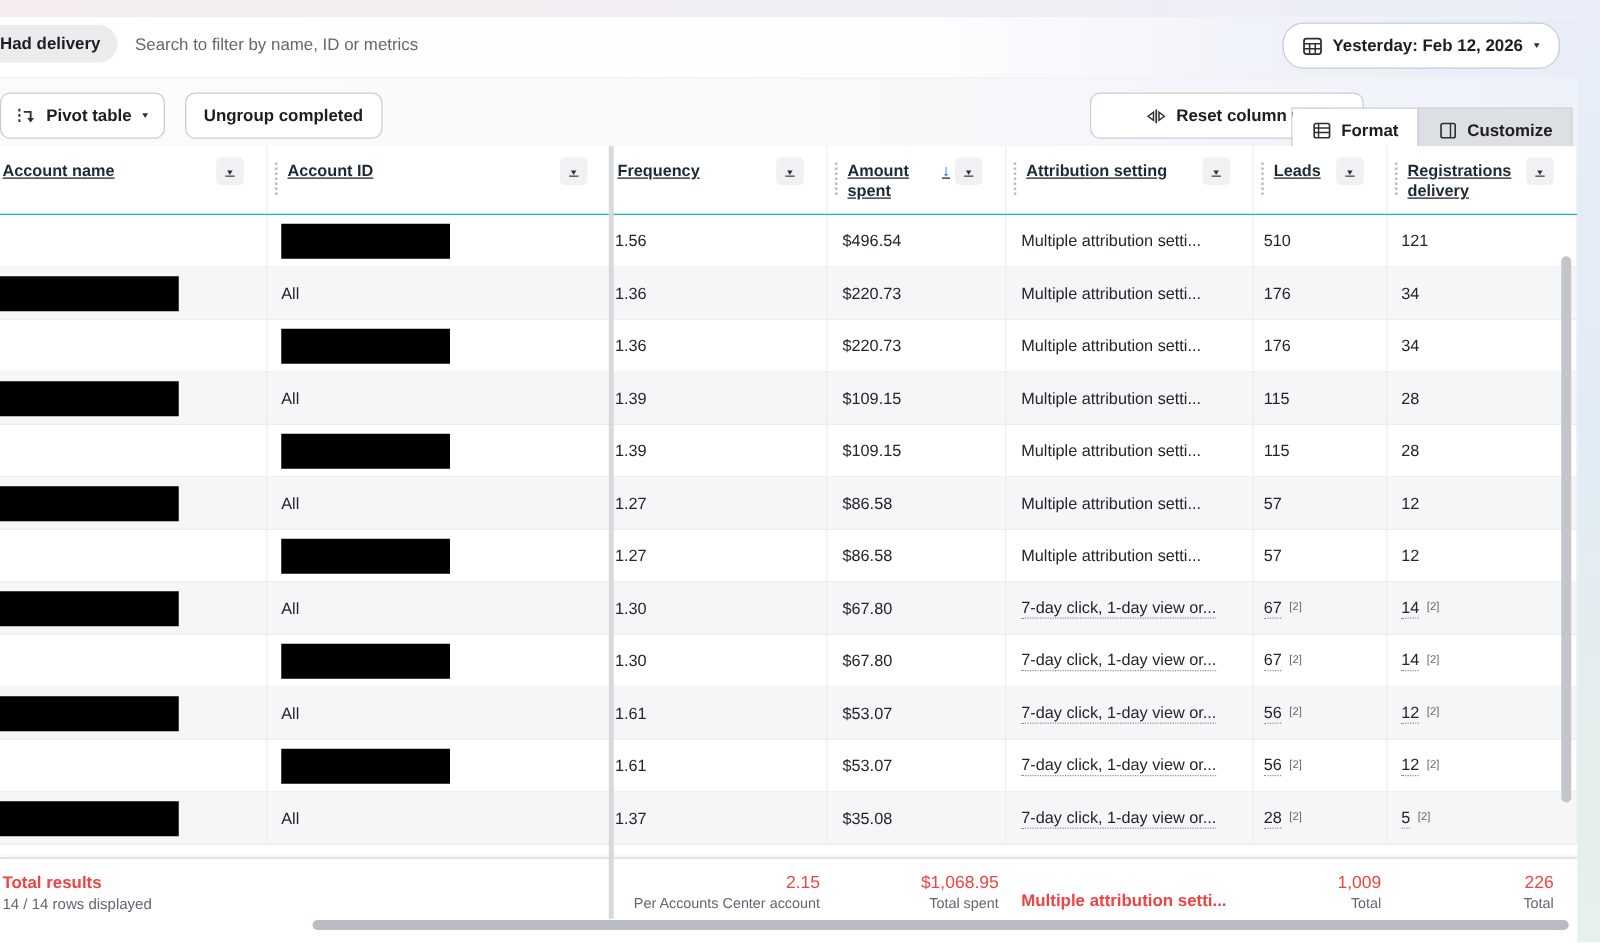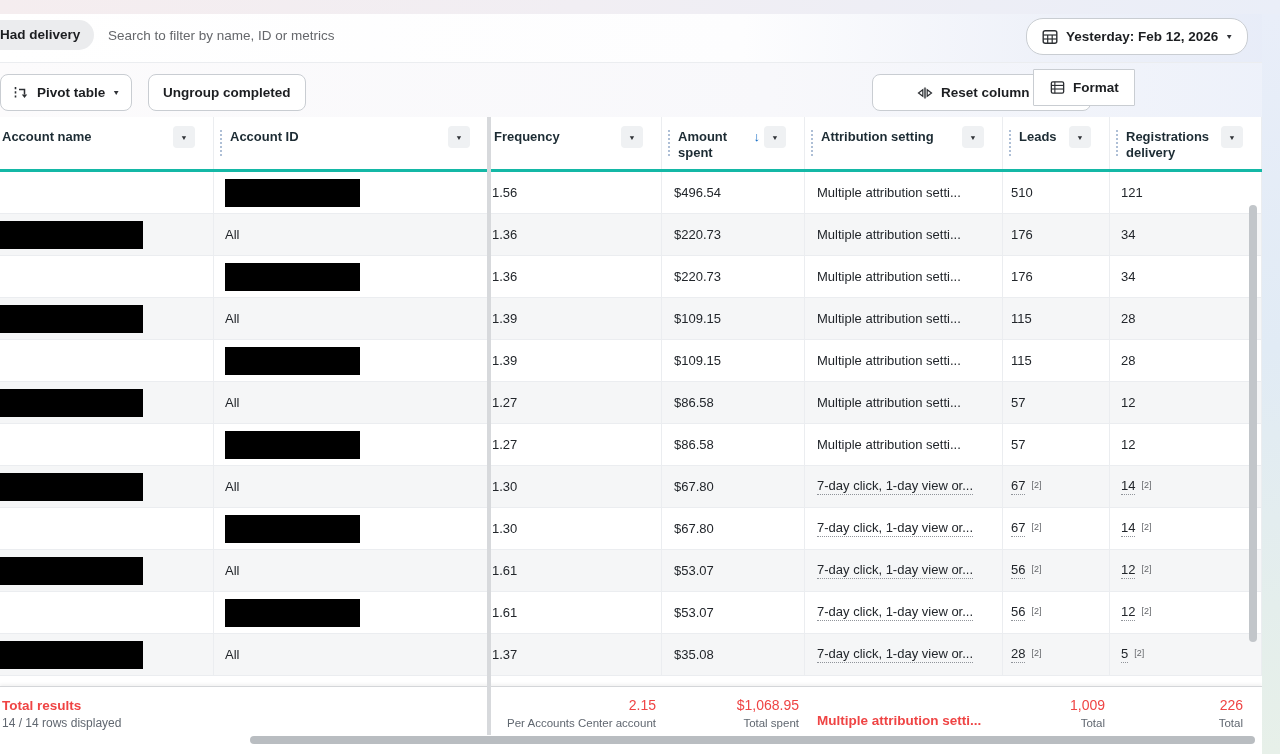--- a/index.html
+++ b/index.html
@@ -24,33 +24,33 @@
 
   .btn { display:inline-flex; align-items:center; gap:7px; background:#fff;
     border:1px solid #c9cdd2; border-radius:8px; height:37px; padding:0 14px;
     font-size:13.5px; font-weight:bold; color:#1c1e21; cursor:pointer; }
   .caret { font-size:8px; color:#2f3237; transform:scaleY(.85); }
 
   #date-btn { position:absolute; left:1026px; top:4px;border-radius:17px; }
   #pivot-btn { position:absolute; left:0; top:11px; padding:0 11px; }
   #ungroup-btn { position:absolute; left:148px; top:11px; }
   #reset-btn { position:absolute; left:872px; top:11px;padding-left:43px; }
-  #segmented { position:absolute; left:1033px; top:6px; display:flex;
+  #segmented { position:absolute; left:1033px; top:23px; display:flex;
     border:1px solid #c9cdd2; border-radius:1px; overflow:hidden; height:37px; }
   #segmented .seg { display:flex; align-items:center; gap:7px; padding:0 15px;
     font-size:13.5px; font-weight:bold; color:#1c1e21; background:#fff; border:none; cursor:pointer; }
   #segmented .seg.active { background:#dcdfe3; }
   #segmented .seg + .seg { border-left:1px solid #c9cdd2; }
   .icon-svg { flex:0 0 auto; }
 
   
   #table { left:0; top:117px; width:1262px; height:569px; background:#fff; }
   .grid-row { display:grid; grid-template-columns:214px 275px 173px 143px 198px 107px 152px; }
 
-  #thead { height:55px; border-bottom:3px solid #14b8a6; background:#fff; }
+  #thead { height:55px; border-bottom:1px solid #14b8a6; background:#fff;text-decoration:underline; }
   .th { position:relative; padding:12px 18px 0 16px; display:flex; align-items:flex-start;
     gap:4px; border-right:1px solid #ebedf0; overflow:hidden; }
   .th-label { flex:1 1 auto; font-size:13px; font-weight:bold; color:#1c2b33; line-height:16px; }
   .th.c-name { padding-left:2px; }
   .th.c-frequency { padding-left:5px; }
   .filter-btn { width:22px; height:22px; border-radius:4px; background:#eff1f3; border:none;
     display:flex; align-items:center; justify-content:center; cursor:pointer; flex:0 0 auto; margin-top:-3px; }
   .filter-btn .caret { font-size:7.5px; }
   .drag-handle { position:absolute; left:6px; top:13px; height:26px; width:0;
     border-left:2px dotted #aebfd6; }
@@ -150,20 +150,27 @@
   <div id="segmented">
     <button class="seg">
       <svg class="icon-svg" width="17" height="17" viewBox="0 0 18 18">
         <rect x="2.5" y="3" width="13" height="12" rx="1.5" fill="none" stroke="#2c2f33" stroke-width="1.4"></rect>
         <line x1="2.5" y1="6.8" x2="15.5" y2="6.8" stroke="#2c2f33" stroke-width="1.2"></line>
         <line x1="2.5" y1="10.6" x2="15.5" y2="10.6" stroke="#2c2f33" stroke-width="1.2"></line>
         <line x1="6.2" y1="3" x2="6.2" y2="15" stroke="#2c2f33" stroke-width="1.2"></line>
       </svg>
       <span>Format</span>
     </button>
+    <button class="seg active">
+      <svg class="icon-svg" width="17" height="17" viewBox="0 0 18 18">
+        <rect x="3" y="3" width="12" height="12" rx="1.5" fill="none" stroke="#2c2f33" stroke-width="1.4"></rect>
+        <line x1="11" y1="3" x2="11" y2="15" stroke="#2c2f33" stroke-width="1.2"></line>
+      </svg>
+      <span>Customize</span>
+    </button>
   </div>
 </div>
 
 <div id="table" class="abs">
   <div id="thead" class="grid-row">
       <div class="th c-name">
         <span class="th-label">Account name</span>
         <button class="filter-btn">
           <span class="caret">▼</span>
         </button>

